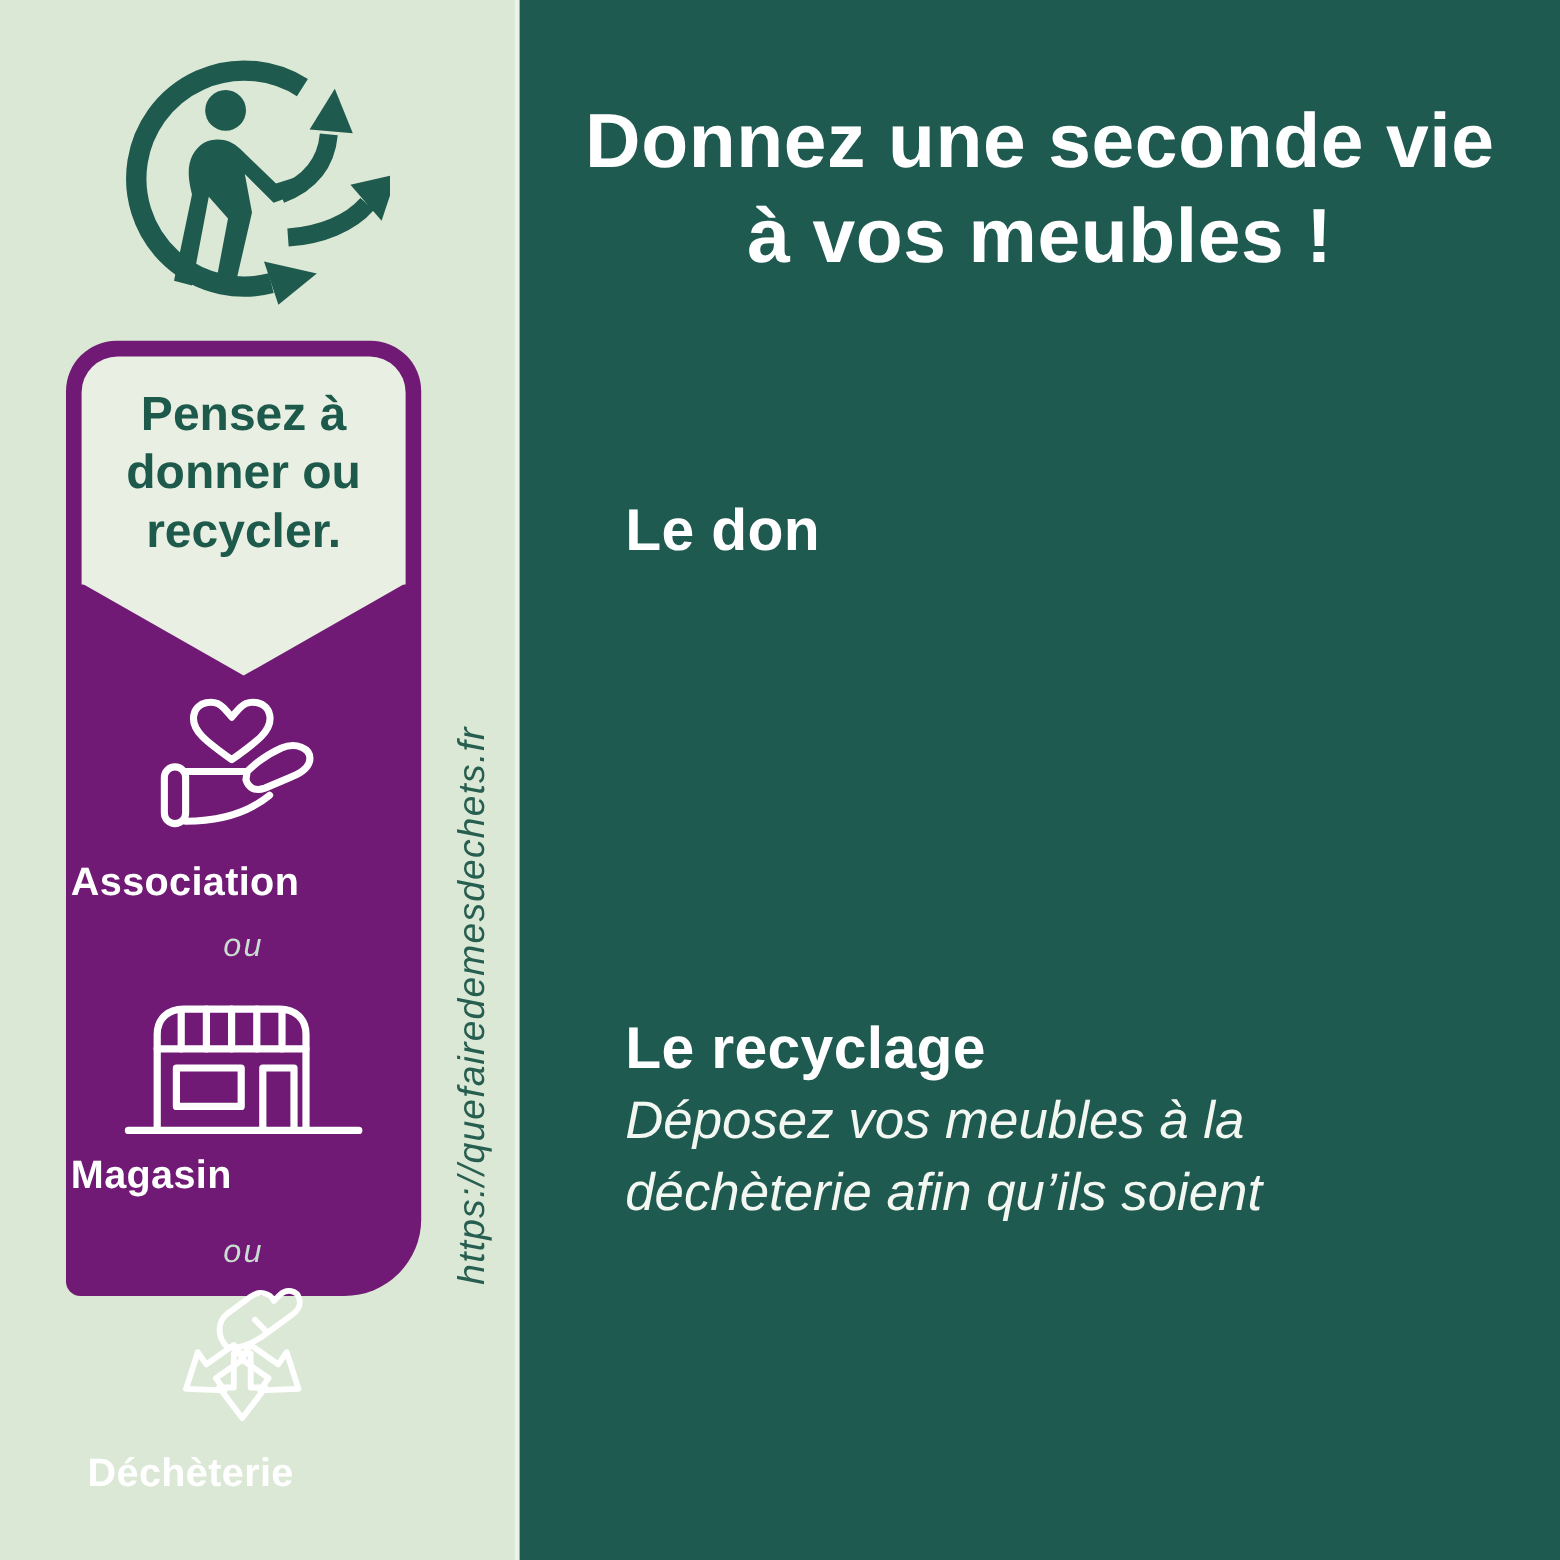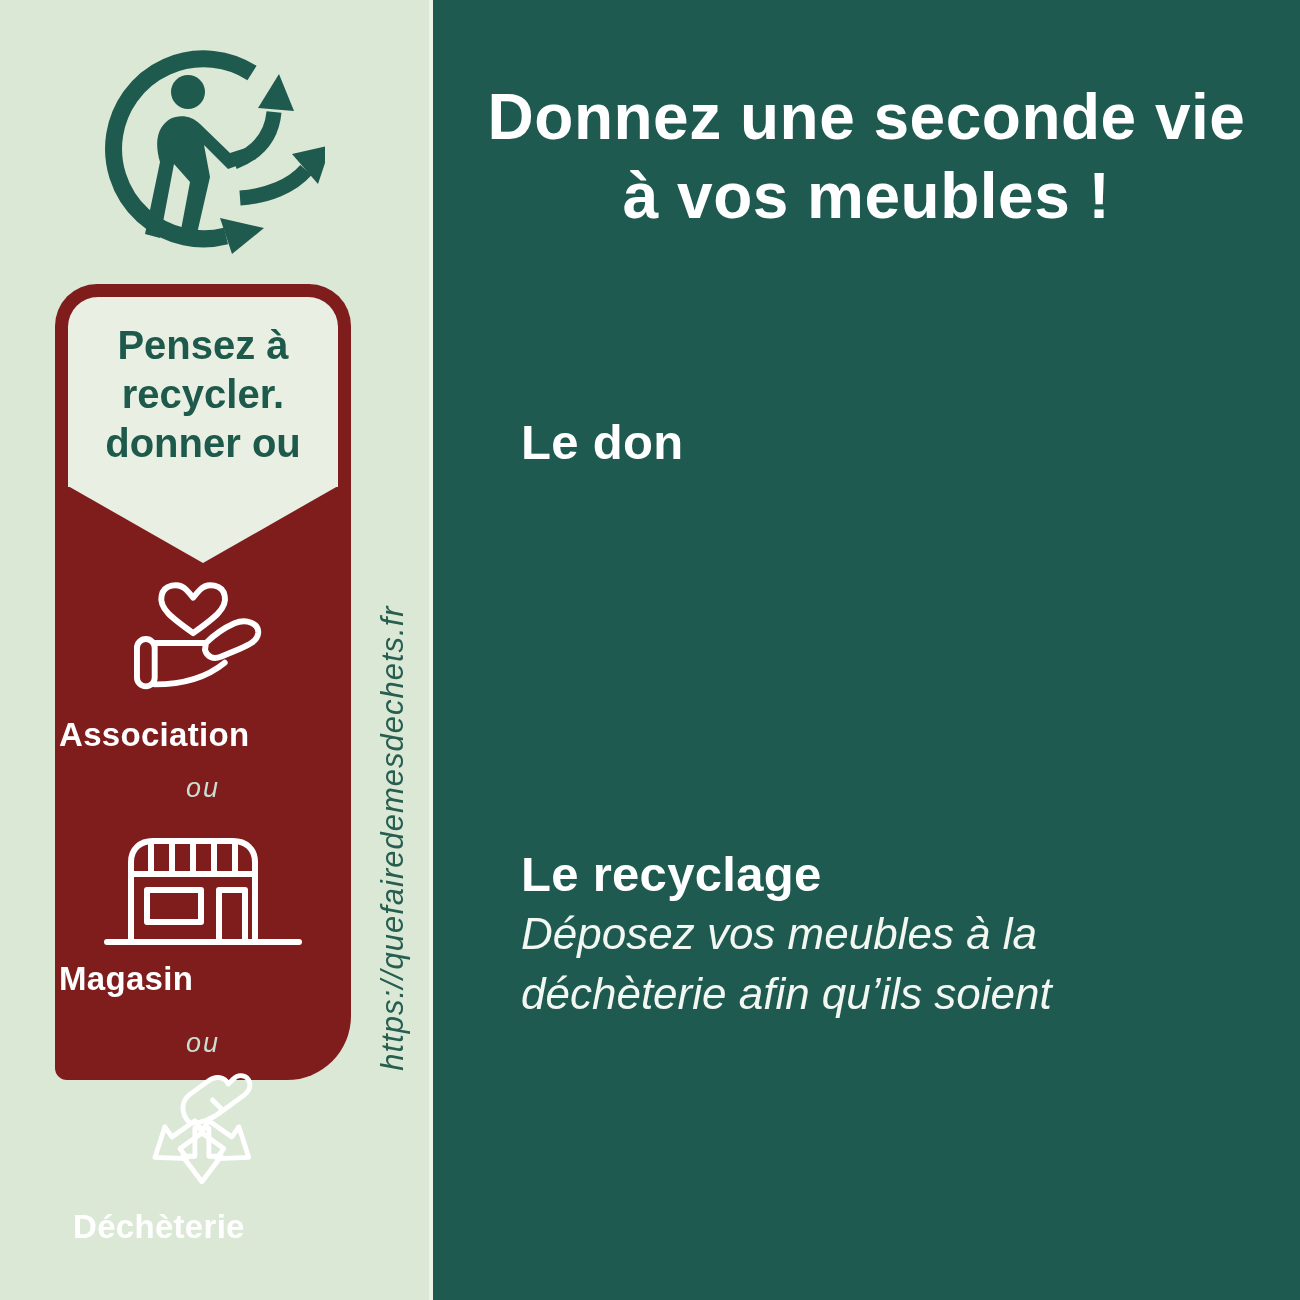--- a/index.html
+++ b/index.html
@@ -15,21 +15,21 @@
     font-size:49px;font-weight:700;letter-spacing:.3px;}
   .section-body{position:absolute;left:88px;margin:0;color:#f3f7f1;
     font-size:44px;line-height:60px;font-style:italic;font-weight:400;}
   .h-don{top:414px;} .p-don{top:504px;}
   .h-rec{top:846px;} .p-rec{top:904px;}
 
   
   .triman{position:absolute;left:100px;top:42px;width:225px;height:218px;}
 
   .column{position:absolute;left:55px;top:284px;width:296px;height:796px;
-    background:#7f1d1d;border-radius:42px 42px 64px 12px;}
+    background:#701a75;border-radius:42px 42px 64px 12px;}
   .pennant{position:absolute;left:13px;top:13px;width:270px;height:190px;
     background:#e9f0e3;border-radius:30px 30px 0 0;}
   .pennant-point{position:absolute;left:13px;top:202px;width:0;height:0;
     border-left:135px solid transparent;border-right:135px solid transparent;
     border-top:77px solid #e9f0e3;}
   .pennant-text{padding-top:24px;text-align:center;color:#1d5a4b;
     font-size:40px;line-height:49px;font-weight:700;}
 
   .opt-icon{position:absolute;}
   .i-hand-heart{left:74px;top:288px;width:148px;height:138px;}
@@ -69,22 +69,22 @@
 
     <circle class="triman-fill" cx="88" cy="50" r="17"></circle>
     <path class="triman-fill" d="M70 77 C80 72 92 74 100 82 L130 111 L152 104 L156 117 L128 127 L104 103
       L110 135 L96 196 L80 193 L90 140 L74 122 L60 196 L45 192 L60 120 C54 98 58 85 70 77 Z"></path>
   </svg>
 
   <div class="column">
     <div class="pennant">
       <div class="pennant-text">
         <div>Pensez à</div>
+        <div>donner ou</div>
         <div>recycler.</div>
-        <div>donner ou</div>
       </div>
     </div>
     <div class="pennant-point"></div>
 
     <svg class="opt-icon i-hand-heart" viewBox="0 0 150 140" aria-hidden="true">
       <path class="stroke" d="M65 62 C44 47 30 37 33 24 C35 13 50 10 58 18 C61 21 65 26 65 26
         C65 26 69 21 72 18 C80 10 95 13 97 24 C100 37 86 47 65 62 Z"></path>
       <rect class="stroke" x="8" y="68" width="18" height="48" rx="9"></rect>
       <path class="stroke" d="M26 72 H78 C86 64 98 56 107 52 C119 47 132 52 131 62
         C130 70 122 74 112 78 L93 86 C85 89 79 86 77 79 L78 72"></path>

